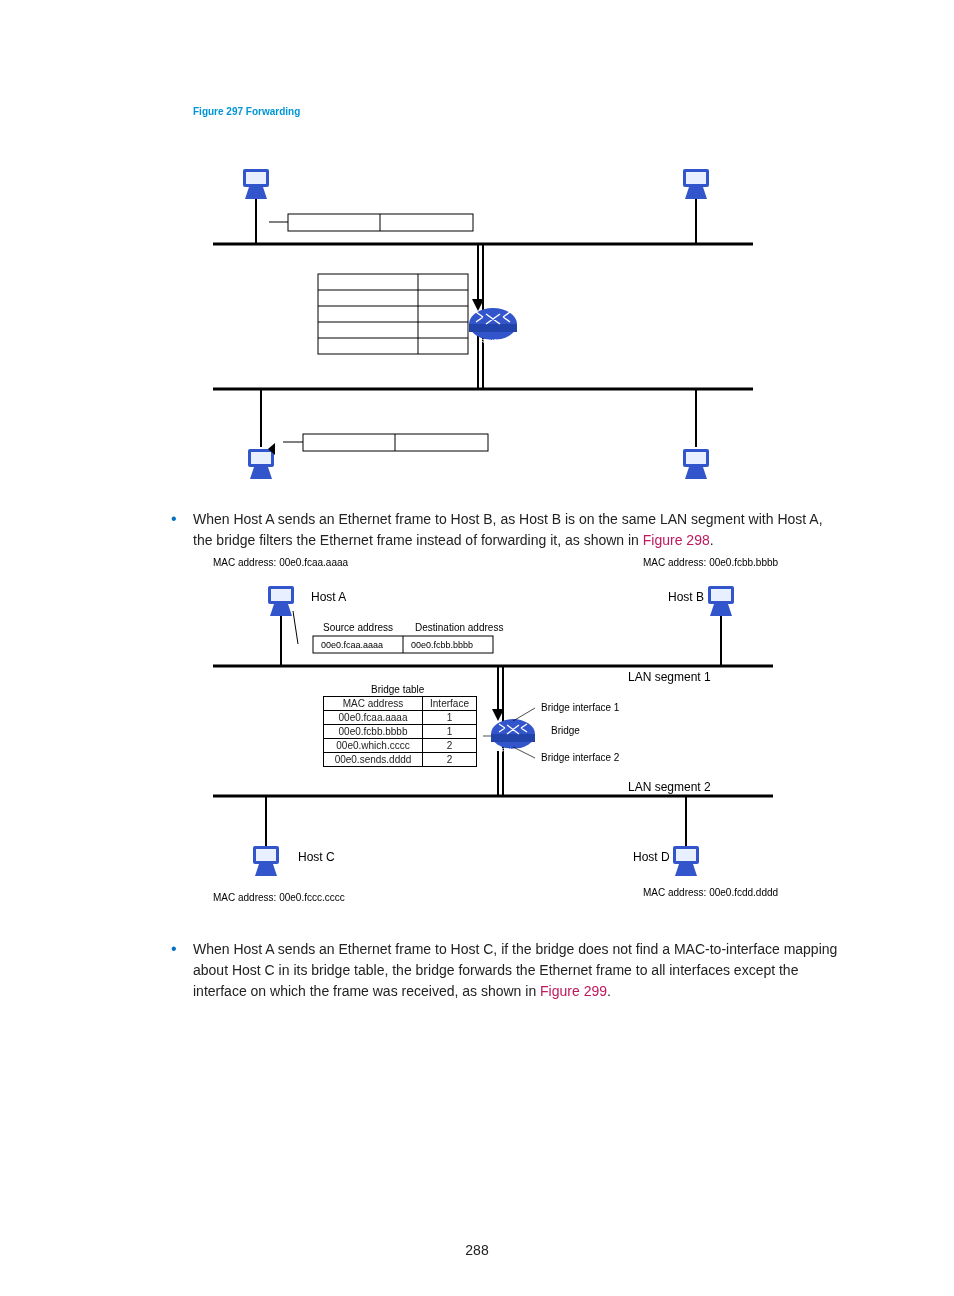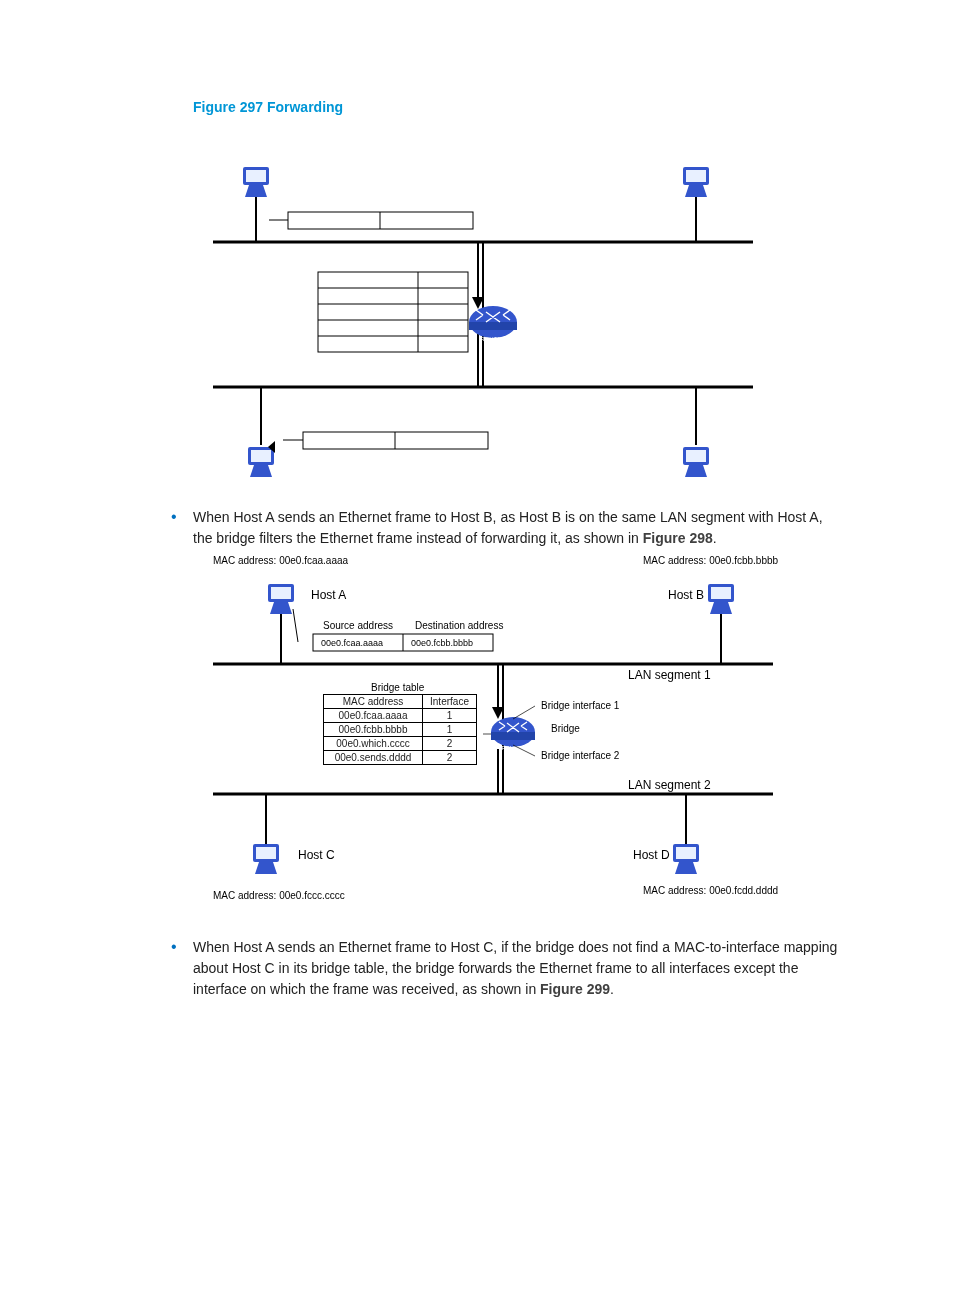--- a/index.html
+++ b/index.html
@@ -13,29 +13,29 @@
   .page {
     width: 954px;
     height: 1296px;
     position: relative;
     box-sizing: border-box;
     padding: 95px 115px 40px 115px;
   }
   .fig-title {
     color: #0096d6;
     font-weight: bold;
-    font-size: 14px;
-    margin: 4px 0 12px 78px;
+    font-size: 10px;
+    margin: 11px 0 12px 78px;
   }
   .body-text {
     font-size: 14px;
     line-height: 1.5;
     margin: 8px 0 8px 78px;
   }
-  .body-text .link { color: #404040; font-weight: bold; }
+  .body-text .link { color: #be185d; }
   ul.bullets { list-style: none; padding-left: 50px; margin: 10px 0 0 0; }
   ul.bullets li { position: relative; padding-left: 28px; }
   ul.bullets li::before {
     content: "•"; color:#0070c0; position:absolute; left:6px; top:1px; font-size:16px;
   }
   .fig {
     width: 580px;
     margin-left: 78px;
     position: relative;
   }
@@ -244,13 +244,14 @@
   </div>
 
   <ul class="bullets" style="margin-top:18px">
     <li>
       <span class="body-text" style="margin:0">
         <span>When Host A sends an Ethernet frame to Host C, if the bridge does not find a MAC-to-interface mapping about Host C in its bridge table, the bridge forwards the Ethernet frame to all interfaces except the interface on which the frame was received, as shown in </span><span class="link">Figure 299</span><span>.</span>
       </span>
     </li>
   </ul>
 
+  <div class="pagenum">288</div>
 </div>
 
 </body></html>

